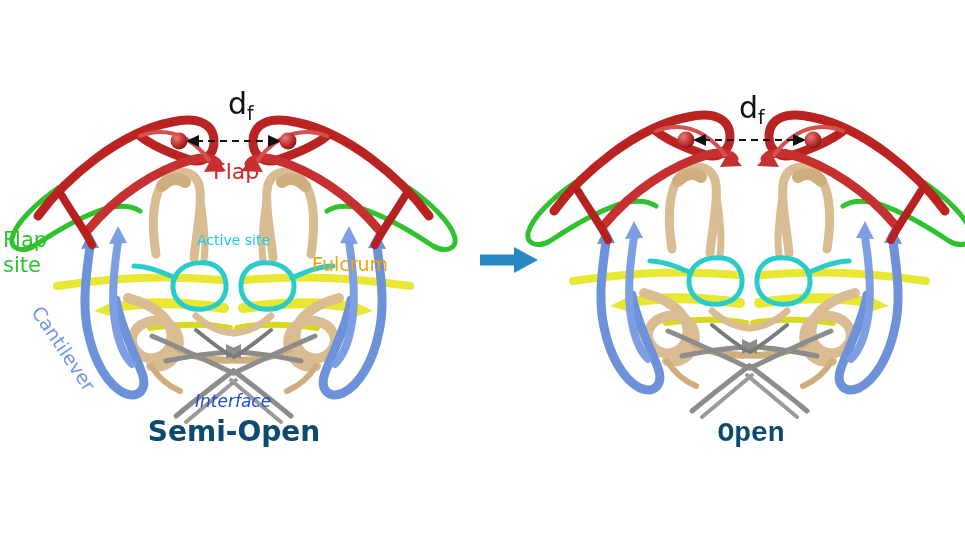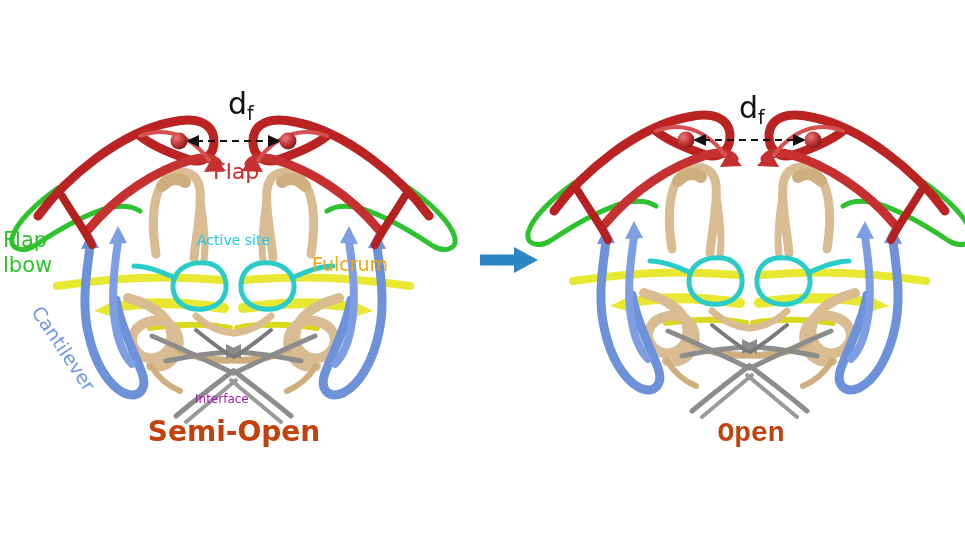--- a/index.html
+++ b/index.html
@@ -13,22 +13,22 @@
   #ribbon-svg{position:absolute;left:0;top:0;}
   .lbl{position:absolute;white-space:pre;line-height:1.05;}
   .lbl-df{font-size:30px;color:#111111;}
   .lbl-df .sub{font-size:0.62em;vertical-align:-0.32em;}
   .lbl-flap{left:213px;top:160px;font-size:22px;color:#d32a2a;}
   .lbl-flap-elbow{left:3px;top:228px;font-size:21px;color:#2ec22e;line-height:25px;}
   .lbl-active-site{left:197px;top:233px;font-size:14px;color:#19ccea;}
   .lbl-fulcrum{left:312px;top:255px;font-size:19px;color:#f0a50a;}
   .lbl-cantilever{left:44px;top:303px;font-size:19px;color:#6f97e6;
     transform:rotate(56deg);transform-origin:0 0;}
-  .lbl-interface{left:195px;top:393px;font-size:12px;color:#a21caf;}
-  .lbl-title{font-size:28px;font-weight:bold;color:#c2410c;transform:translateX(-50%);}
+  .lbl-interface{left:195px;top:393px;font-size:17px;color:#1d4ed8;font-style:italic;}
+  .lbl-title{font-size:28px;font-weight:bold;color:#0c4a6e;transform:translateX(-50%);}
   .lbl-df-left{left:228px;top:88px;}
   .lbl-df-right{left:739px;top:92px;}
   .lbl-title-left{left:234px;top:417px;}
   .lbl-title-right{left:751px;top:419px;font-family:Liberation Mono, monospace;}
 </style>
 </head>
 <body>
 
 <div id="canvas">
 
@@ -123,21 +123,21 @@
 
     <polygon points="480,254.5 514,254.5 514,247 538,260 514,273 514,265.5 480,265.5" fill="#2b87c4"></polygon>
   </svg>
 
   <div class="lbl lbl-df lbl-df-left"><span>d</span><span class="sub">f</span></div>
 
   <div class="lbl lbl-df lbl-df-right"><span>d</span><span class="sub">f</span></div>
 
   <div class="lbl lbl-flap">Flap</div>
 
-  <div class="lbl lbl-flap-elbow"><span>Flap</span><br><span>lbow</span></div>
+  <div class="lbl lbl-flap-elbow"><span>Flap</span><br><span>site</span></div>
 
   <div class="lbl lbl-active-site">Active site</div>
 
   <div class="lbl lbl-fulcrum">Fulcrum</div>
 
   <div class="lbl lbl-cantilever">Cantilever</div>
 
   <div class="lbl lbl-interface">Interface</div>
 
   <div class="lbl lbl-title lbl-title-left">Semi-Open</div>

